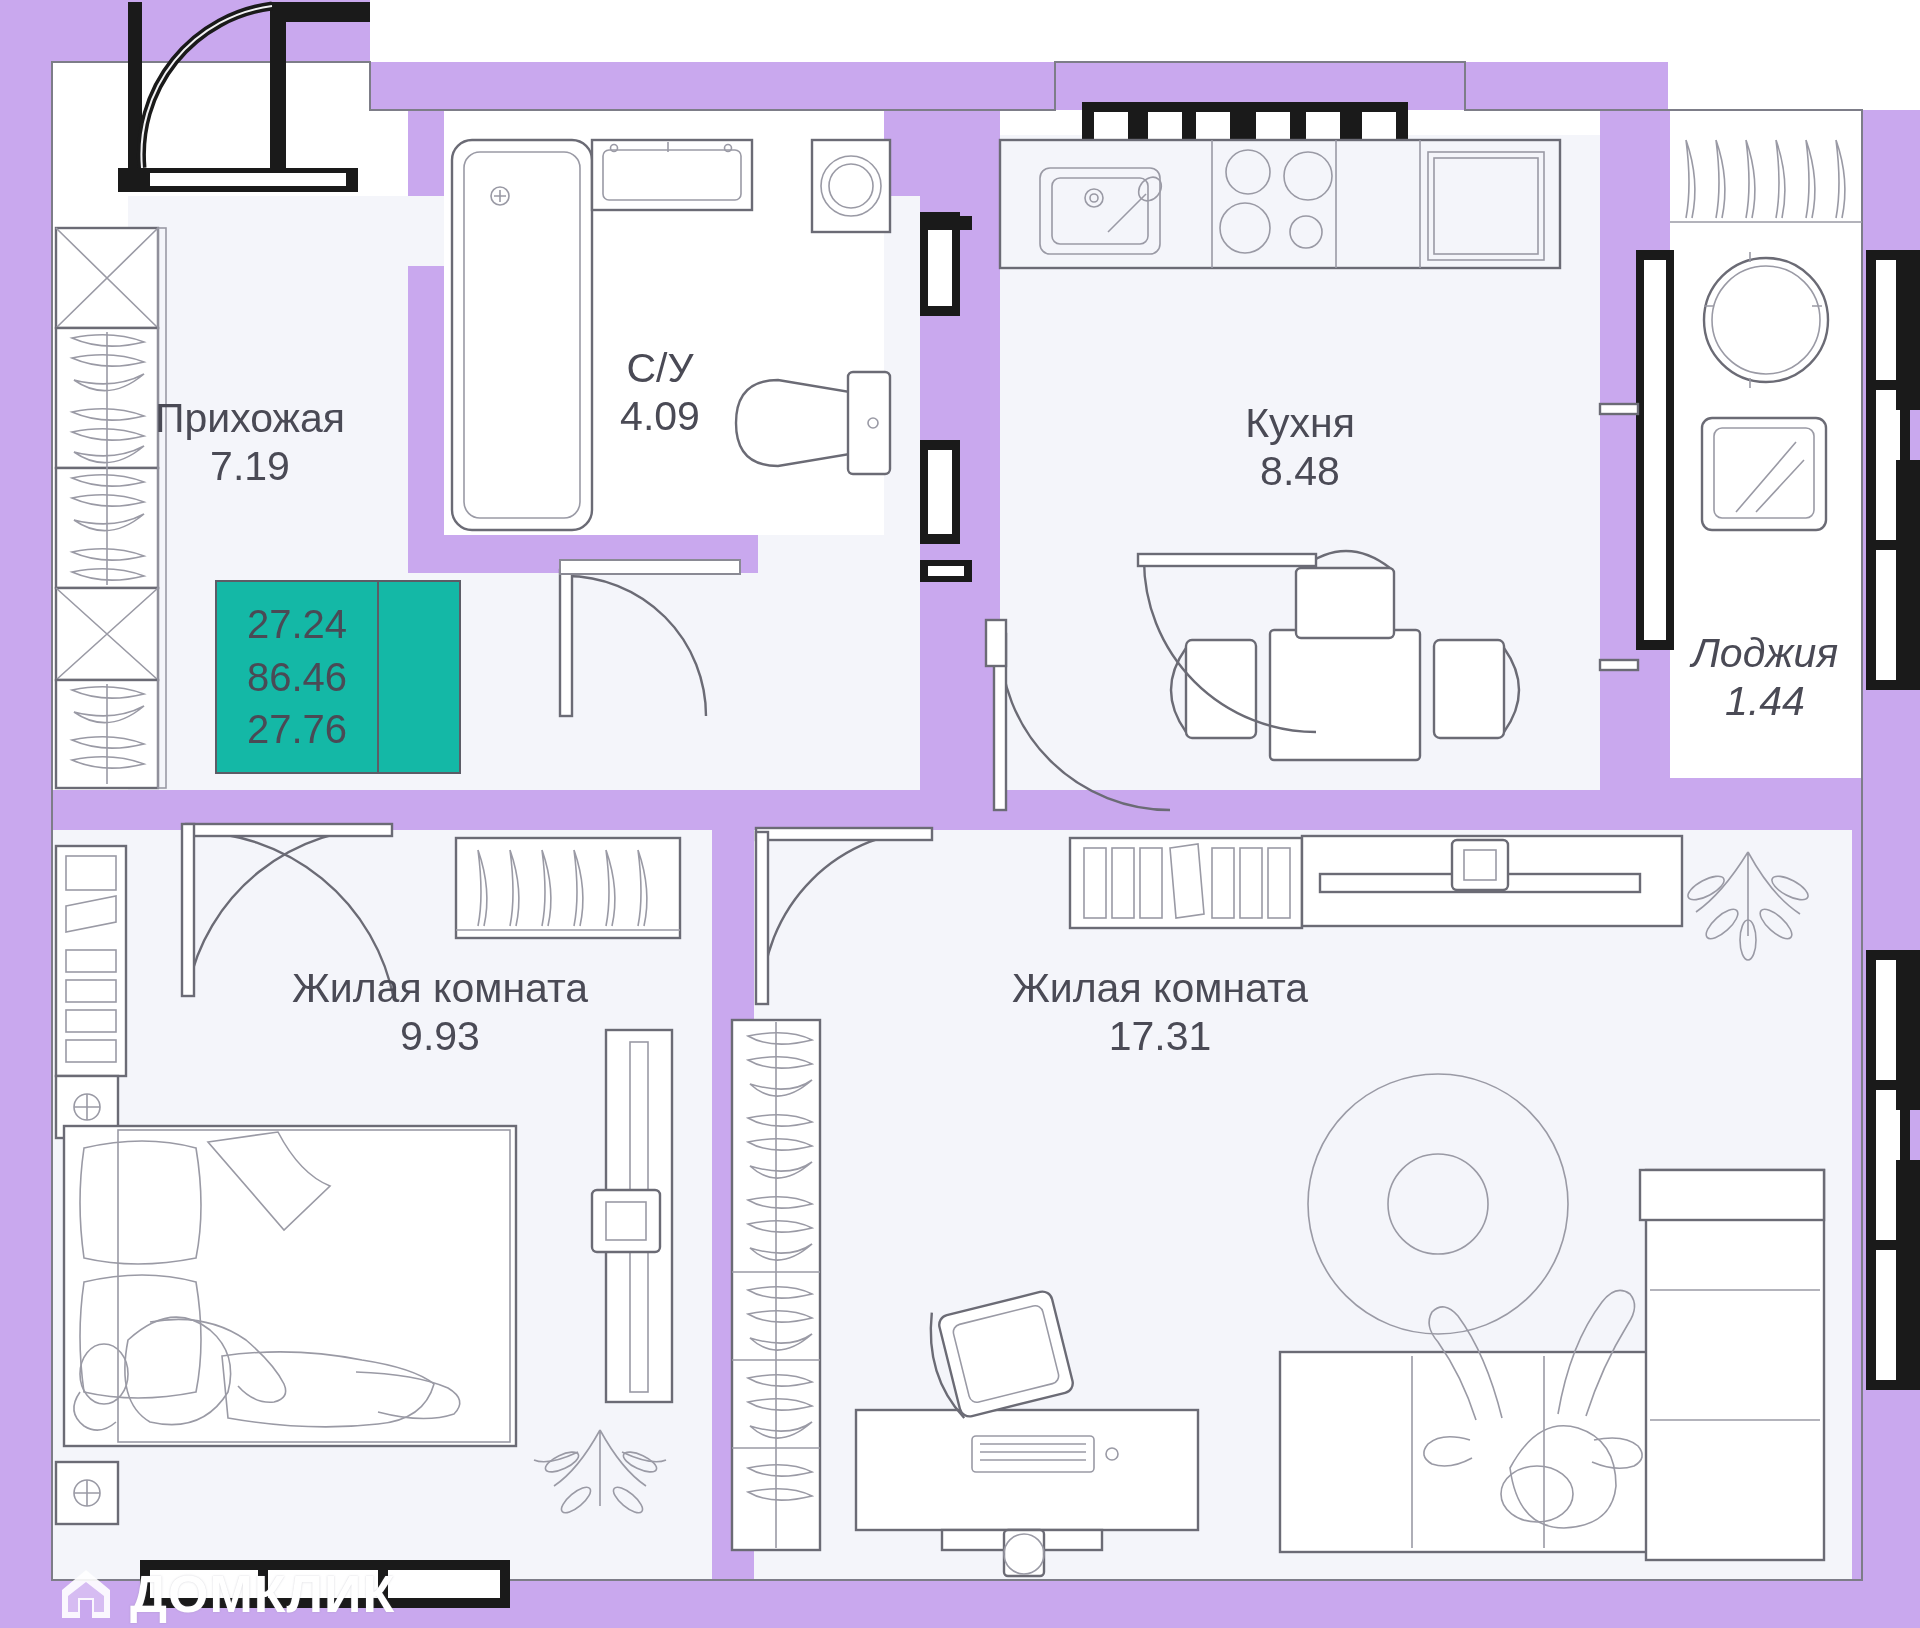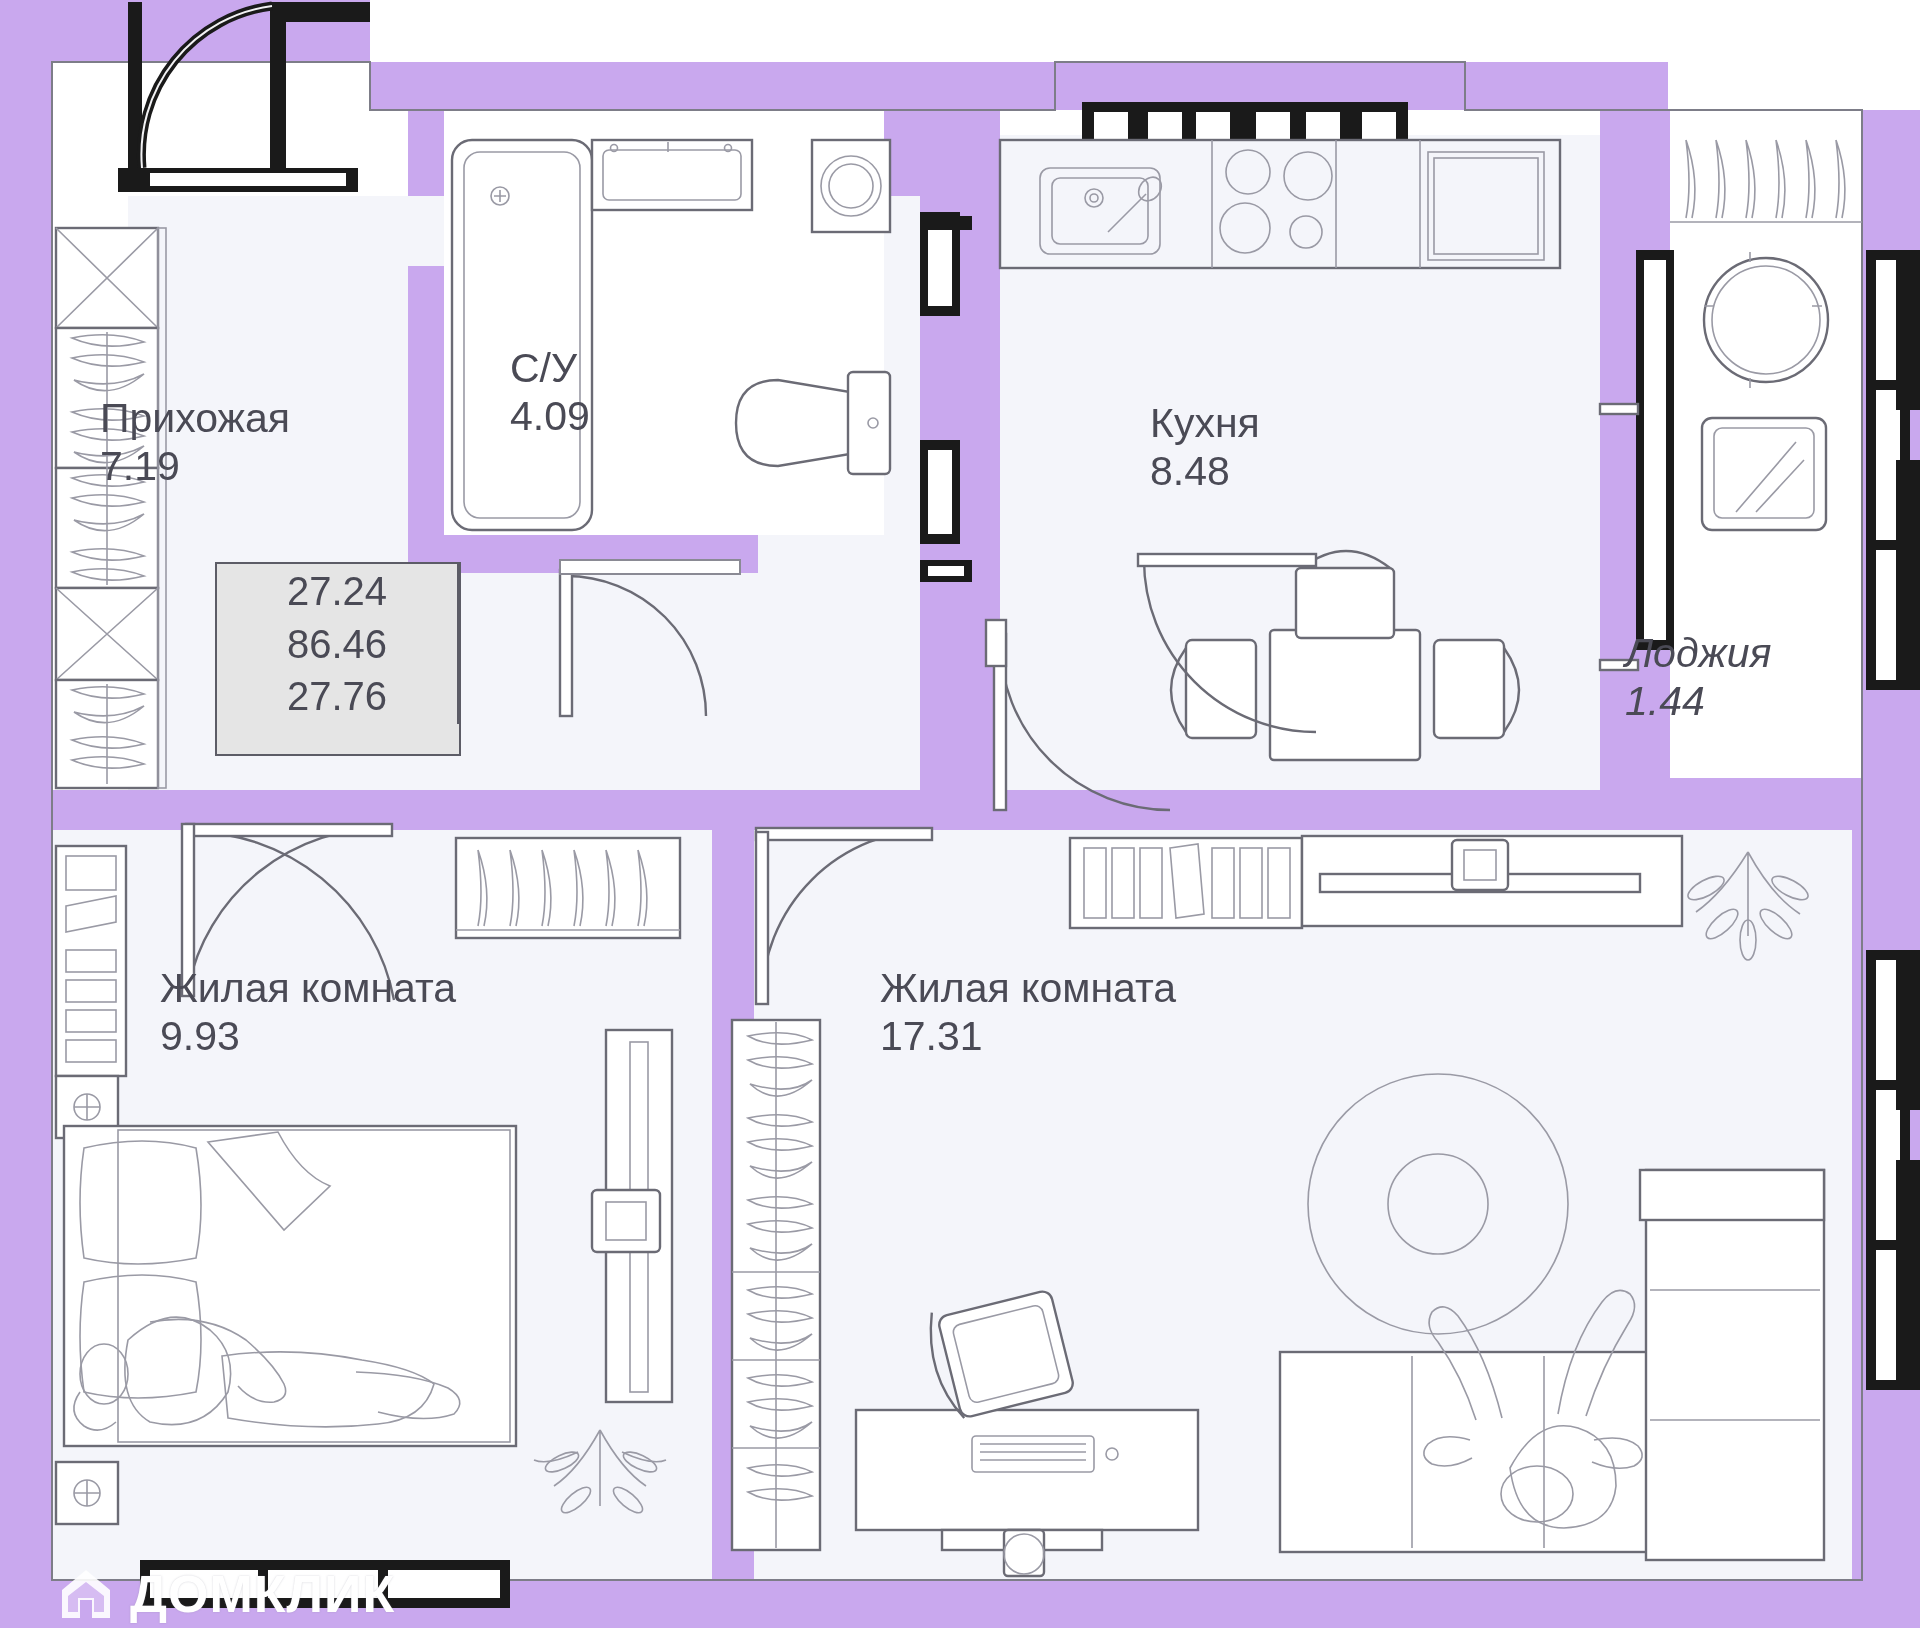--- a/index.html
+++ b/index.html
@@ -3,27 +3,27 @@
 <meta charset="utf-8">
 <style>
   html,body{margin:0;padding:0;background:#ffffff;}
   body{font-family:"Liberation Sans","DejaVu Sans",sans-serif;}
   #stage{position:relative;width:1920px;height:1628px;background:#ffffff;overflow:hidden;}
   .wall{position:absolute;background:#c9a8ee;box-sizing:border-box;}
   .room{position:absolute;background:#f4f5fa;box-sizing:border-box;}
   .white{position:absolute;background:#ffffff;box-sizing:border-box;}
 
   
-  .label{position:absolute;color:#4a4a55;line-height:1.16;white-space:nowrap;}
+  .label{position:absolute;text-align:center;color:#4a4a55;line-height:1.16;white-space:nowrap;}
   .label .nm{display:block;font-size:41px;}
   .label .ar{display:block;font-size:41px;}
 
   
-  #area-table{position:absolute;left:215px;top:562px;width:242px;height:190px;
-    border:2.5px solid #5c5c66;display:flex;background:#e5e5e5;flex-direction:column;}
+  #area-table{position:absolute;left:215px;top:580px;width:242px;height:190px;
+    border:2.5px solid #5c5c66;display:flex;background:#14b8a6;}
   #area-table .col1{flex:0 0 160px;border-right:2.5px solid #5c5c66;
     display:flex;flex-direction:column;justify-content:center;align-items:center;}
   #area-table .col2{flex:1;display:flex;justify-content:center;align-items:center;}
   #area-table .val{font-size:40px;color:#4a4a55;line-height:1.32;}
   #area-table .typ{font-size:40px;color:#4a4a55;}
 
   
   #watermark{position:absolute;left:52px;top:1512px;display:flex;align-items:center;gap:10px;
      pointer-events:none;margin-top:48px;}
   #watermark .wtext{font-size:52px;font-weight:bold;color:#ffffff;letter-spacing:1px;

